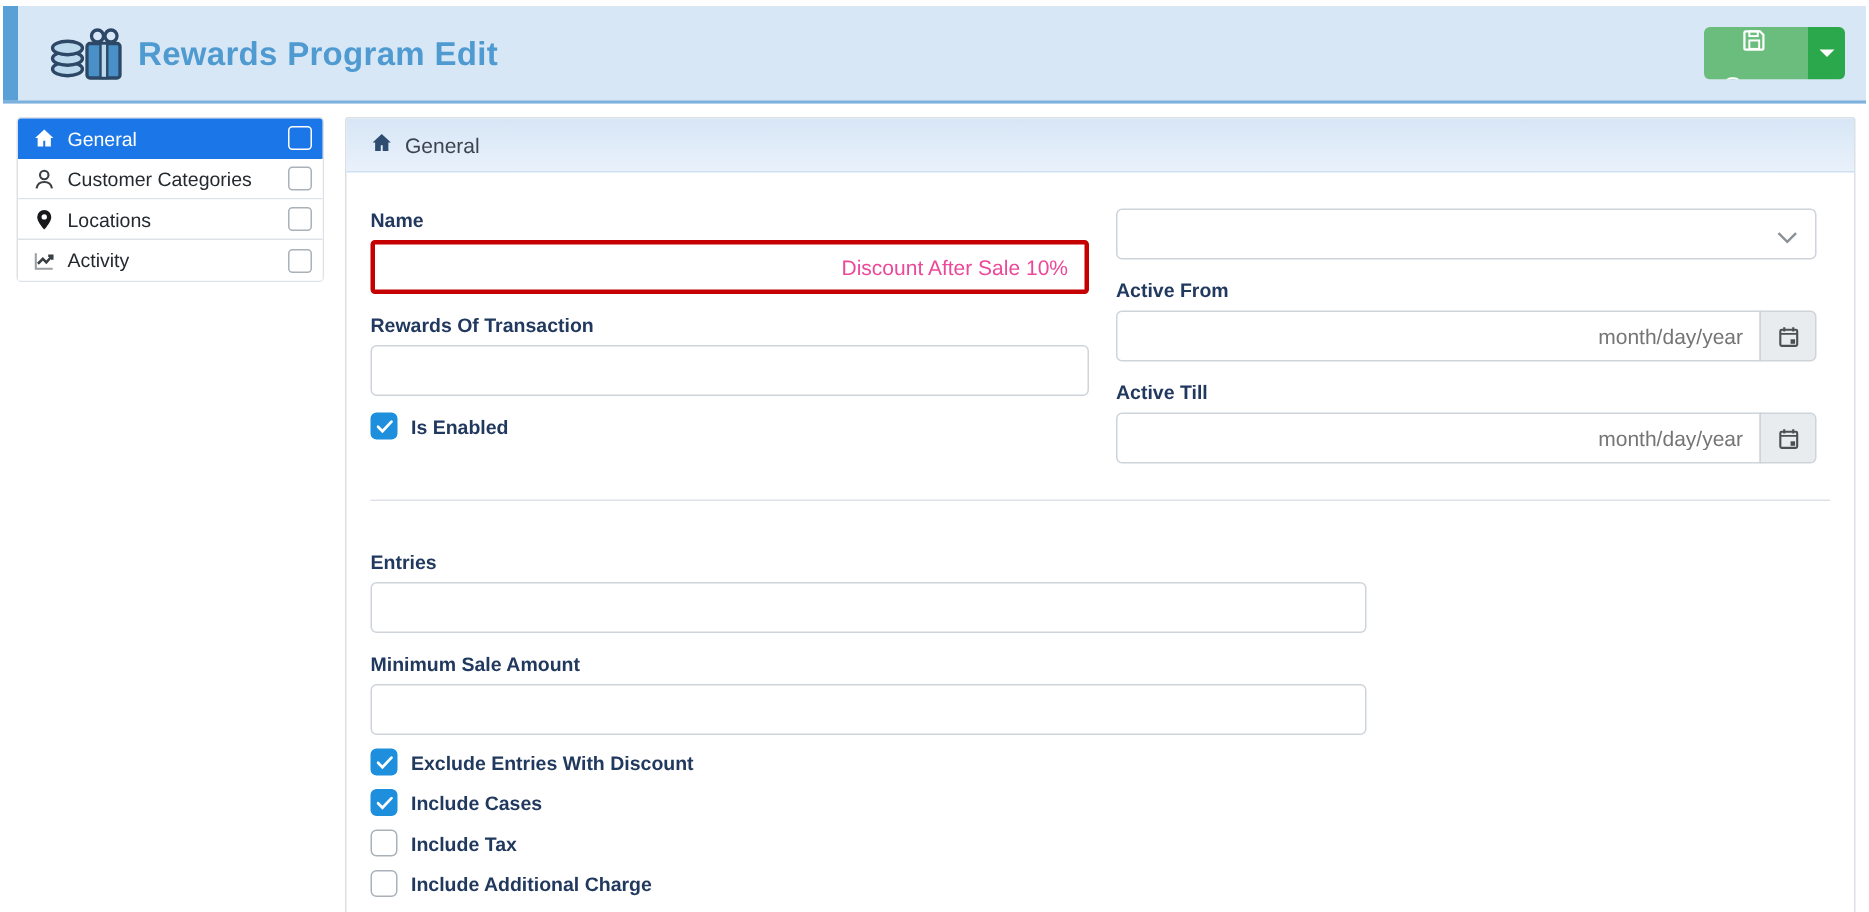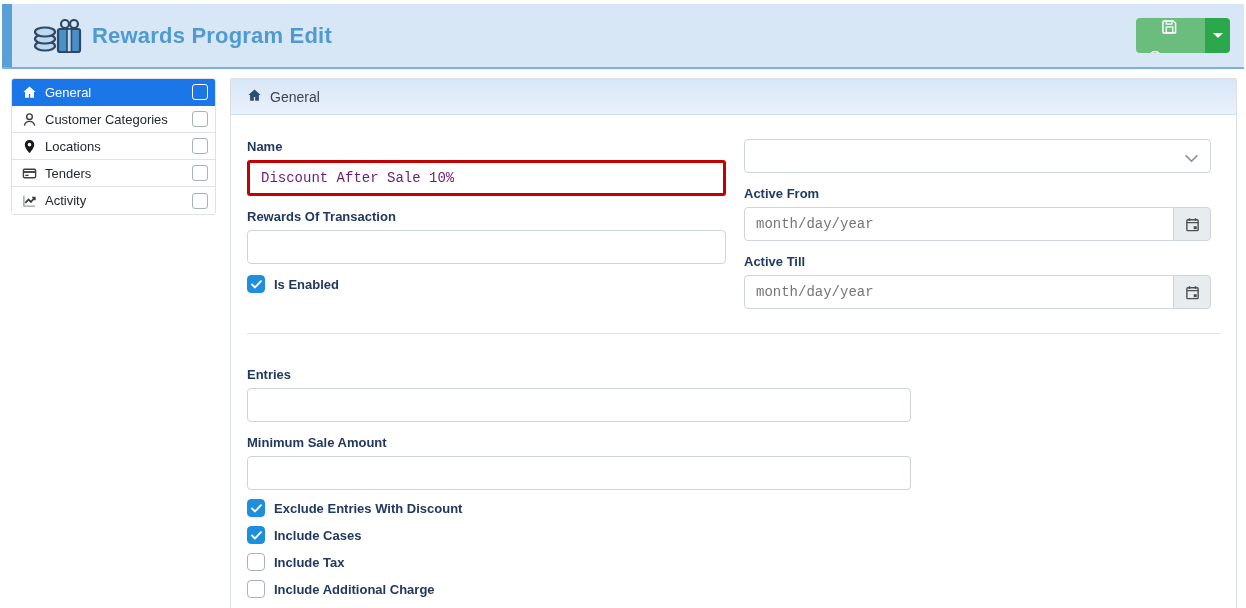--- a/index.html
+++ b/index.html
@@ -49,21 +49,21 @@
     border-bottom: 1px solid #cfdff2; display: flex; align-items: center;
     padding: 0 16px; gap: 8px; font-size: 14px; color: #3d4450; }
   .panel-body { padding: 24px 16px 0 16px; }
 
   .form-grid { display: grid; grid-template-columns: 479px 1fr; column-gap: 18px; }
   .fcol-right { margin-right: 9px; }
 
   .flabel { display: block; font-size: 13px; font-weight: bold; color: #21395e;
     margin-bottom: 6px; }
   .finput { width: 100%; height: 34px; border: 1px solid #ced4da; border-radius: 4px;
-    padding: 0 11px; font-size: 14px; font-family: Liberation Mono, monospace; color: #701a75; background: #fff; }
+    padding: 0 11px; font-size: 14px; font-family: Liberation Sans, sans-serif; color: #ec4899; background: #fff; text-align: right; }
   .finput::placeholder { color: #757575; opacity: 1; }
   .finput.error { border: 3px solid #c40000; border-radius: 3px; height: 36px; }
   .mt { margin-top: 13px; }
 
   .fselect { position: relative; height: 34px; border: 1px solid #ced4da;
     border-radius: 4px; background: #fff; cursor: pointer; display: flex;
     align-items: center; padding: 0 34px 0 11px; font-size: 14px; color: #555; }
   .fselect .chev { position: absolute; right: 11px; top: 10px; }
 
   .input-group { display: flex; }
@@ -158,31 +158,20 @@
       <span class="side-icon">
         <svg viewBox="0 0 16 16" width="15" height="15">
             <path d="M8 1a5 5 0 0 1 5 5c0 3.2-3.4 7-5 9-1.6-2-5-5.8-5-9a5 5 0 0 1 5-5z" fill="#17191b"></path>
             <circle cx="8" cy="6" r="1.9" fill="#fff"></circle>
           </svg>
       </span>
       <span>Locations</span>
       <span class="side-cb"></span>
     </div>
 
-    <div class="side-item">
-      <span class="side-icon">
-        <svg viewBox="0 0 16 16" width="15" height="15" fill="none" stroke="#3a3f44" stroke-width="1.5">
-          <rect x="1.5" y="3.5" width="13" height="9" rx="1.2"></rect>
-            <line x1="1.5" y1="6.4" x2="14.5" y2="6.4" stroke-width="2"></line>
-            <line x1="3.5" y1="10" x2="7" y2="10"></line>
-        </svg>
-      </span>
-      <span>Tenders</span>
-      <span class="side-cb"></span>
-    </div>
 
     <div class="side-item">
       <span class="side-icon">
         <svg viewBox="0 0 16 16" width="15" height="15" fill="none" stroke="#5a6066" stroke-width="1.5">
           <path d="M2 3v11h12" stroke="#9aa0a6"></path>
           <path d="M3.5 10.5 7 7l2.5 2.5 4-4.5" stroke="#3a3f44" stroke-width="1.8"></path>
           <path d="M10.8 4.8h2.9v2.9" stroke="#3a3f44" stroke-width="1.8"></path>
         </svg>
       </span>
       <span>Activity</span>

